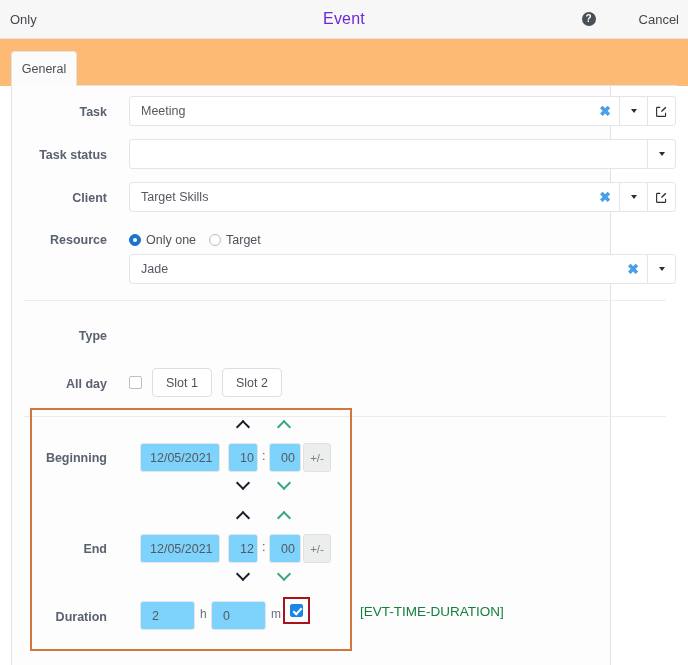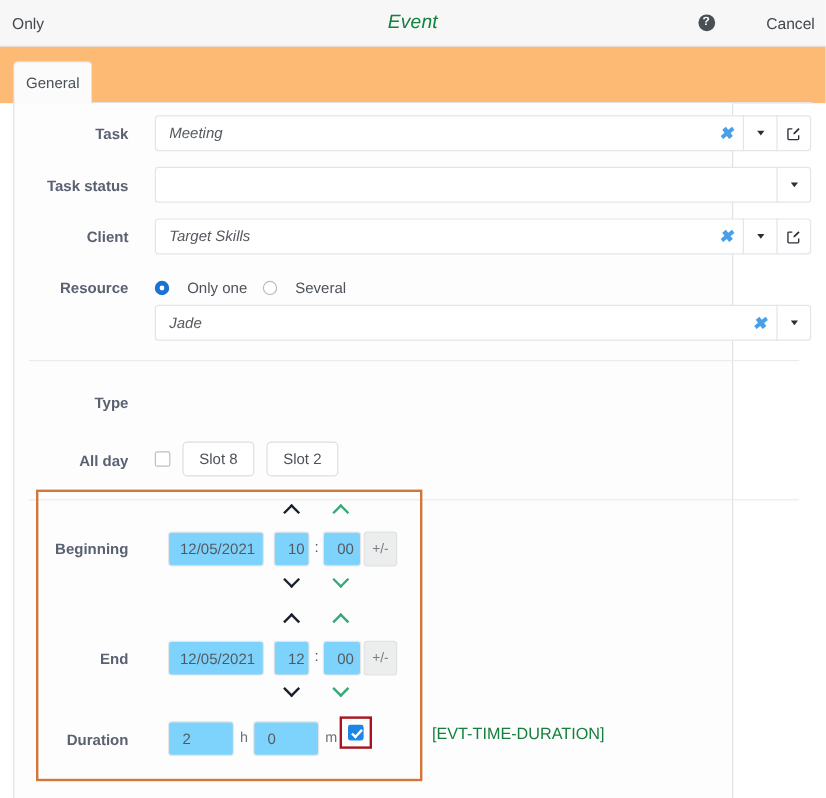--- a/index.html
+++ b/index.html
@@ -19,23 +19,22 @@
     border-bottom: 1px solid #e3e4e6;
     display: flex; align-items: center;
   }
   .topbar .save {
     position: absolute; left: 10px;
     font-size: 13px; color: #44484d;
     cursor: pointer;
   }
   .topbar .title {
     width: 100%; text-align: center;
-    font-size: 16px; color: #15803d;
+    font-size: 16px; color: #6d28d9;
     letter-spacing: .2px;
-    font-style: italic;
   }
   .topbar .right {
     position: absolute; right: 9px;
     display: flex; align-items: center; gap: 7px;
   }
   .help-icon {
     width: 14px; height: 14px; border-radius: 50%;
     background: #4a4f55; color: #fff;
     font-size: 10px; font-weight: bold;
     display: flex; align-items: center; justify-content: center;
@@ -78,21 +77,21 @@
     text-align: right;
     font-size: 12.5px; font-weight: bold; color: #5a6170;
   }
 
   .field {
     position: absolute;
     height: 30px;
     background: #ffffff;
     border: 1px solid #e4e5e7;
     border-radius: 3px;
-    display: flex; align-items: center; font-style: italic;
+    display: flex; align-items: center;
   }
   .field .val {
     flex: 1; padding-left: 11px;
     font-size: 12.5px; color: #55595f;
     overflow: hidden; white-space: nowrap;
   }
   .clearx {
     width: 28px; text-align: center;
     color: #49a0e8; font-size: 14px; font-weight: bold;
     cursor: pointer; user-select: none;
@@ -110,21 +109,21 @@
     border-top: 4px solid #2b2f35;
   }
   .editbtn {
     width: 27px; height: 30px;
     display: flex; align-items: center; justify-content: center;
     cursor: pointer;
   }
 
   
   .radio-grp { position: absolute; display: flex; align-items: center; gap: 7px; font-size: 12.5px; color: #4d5259; }
-  .radio-grp .opt { display: flex; align-items: center; gap: 15px; cursor: pointer; margin-right: 6px; }
+  .radio-grp .opt { display: flex; align-items: center; gap: 5px; cursor: pointer; margin-right: 6px; }
   .rd {
     width: 12px; height: 12px; border-radius: 50%;
     border: 1px solid #b9bcc1; background: #fff;
     display: inline-block; position: relative;
   }
   .rd.on { border-color: #1b72d1; background: #1b72d1; }
   .rd.on::after {
     content:""; position: absolute; left: 3px; top: 3px;
     width: 4px; height: 4px; border-radius: 50%; background: #fff;
   }
@@ -262,40 +261,40 @@
   </div>
 
   <div class="lbl" style="top:147px;">Resource</div>
   <div class="radio-grp" style="left:117px; top:147px;">
     <div class="opt">
       <span class="rd on"></span>
       <span>Only one</span>
     </div>
     <div class="opt">
       <span class="rd"></span>
-      <span>Several</span>
+      <span>Target</span>
     </div>
   </div>
   <div class="field" style="left:117px; top:168px; width:547px;">
     <div class="val">Jade</div>
     <div class="clearx">✖</div>
     <div class="vsep"></div>
     <div class="caret">
         <i></i>
       </div>
   </div>
 
   <div class="divider" style="top:214px;"></div>
 
   <div class="lbl" style="top:243px;">Type</div>
 
   <div class="lbl" style="top:291px;">All day</div>
   <div style="position:absolute; left:117px; top:282px; display:flex; align-items:center; gap:10px;">
     <span class="cb"></span>
-    <div class="slotbtn">Slot 8</div>
+    <div class="slotbtn">Slot 1</div>
     <div class="slotbtn">Slot 2</div>
   </div>
 
   <div class="divider" style="top:330px;"></div>
 
   <div class="hlbox" style="left:18px; top:322px; width:322px; height:243px;"></div>
   <div class="annot" style="left:348px; top:518px;">[EVT-TIME-DURATION]</div>
 
   <div class="lbl" style="top:365px;">Beginning</div>
   <div class="arr up dark" style="left:224px; top:334px;"></div>

